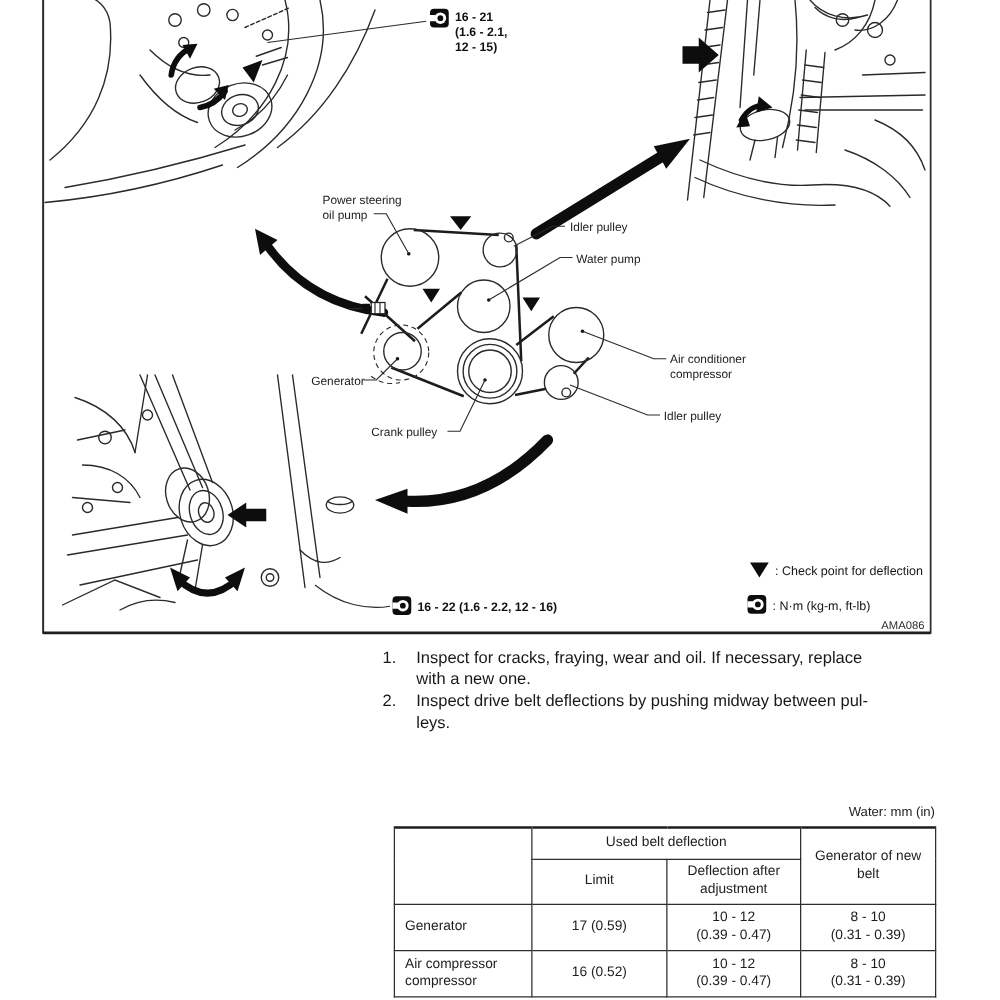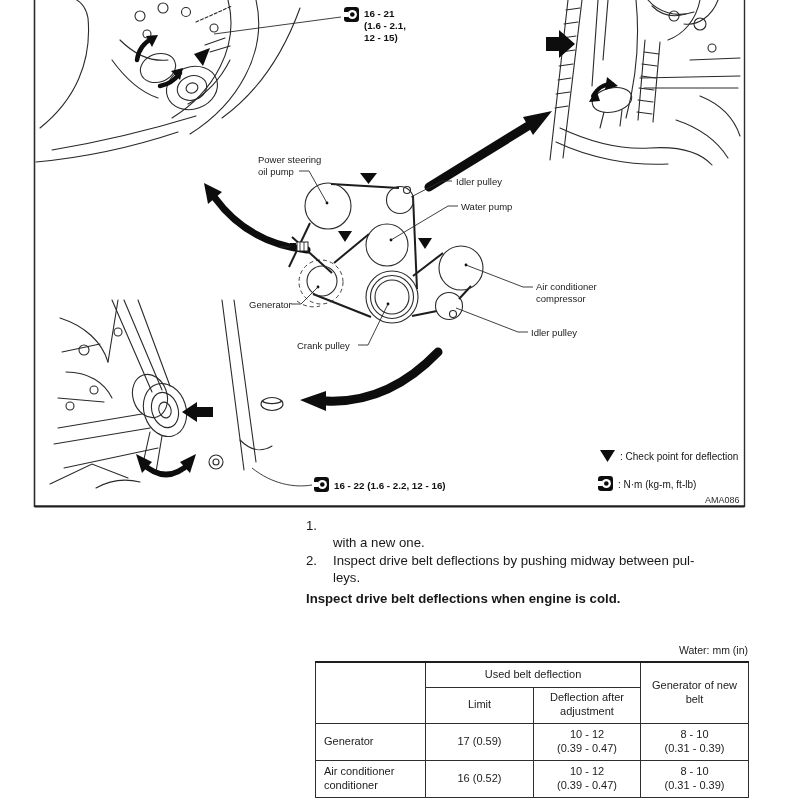--- a/index.html
+++ b/index.html
@@ -236,27 +236,26 @@
     <text class="leg" x="620" y="460">: Check point for deflection</text>
     <use href="#tqicon" x="598" y="476"></use>
     <text class="leg" x="618" y="488">: N·m (kg-m, ft-lb)</text>
     <text class="ama" x="705" y="503">AMA086</text>
   </g>
 </svg>
 
 <div id="instructions" class="abs">
   <div class="li">
     <span class="num">1.</span>
-    <span class="txt"><br><span>with a new one.</span></span>
+    <span class="txt"><span>Inspect for cracks, fraying, wear and oil. If necessary, replace</span><br><span>with a new one.</span></span>
   </div>
   <div class="li">
     <span class="num">2.</span>
     <span class="txt"><span>Inspect drive belt deflections by pushing midway between pul-</span><br><span>leys.</span></span>
   </div>
-  <div class="bold b1">Inspect drive belt deflections when engine is cold.</div>
 </div>
 
 <div id="unit" class="abs">Water: mm (in)</div>
 
 <table id="belt-table" class="abs">
   <colgroup>
       <col style="width:110px">
       <col style="width:108px">
       <col style="width:107px">
       <col style="width:108px">
@@ -277,21 +276,21 @@
     <td>
       <div>10 - 12</div>
       <div>(0.39 - 0.47)</div>
     </td>
     <td>
       <div>8 - 10</div>
       <div>(0.31 - 0.39)</div>
     </td>
   </tr>
   <tr style="height:37px">
-    <td class="lbl">Air conditioner conditioner</td>
+    <td class="lbl">Air compressor compressor</td>
     <td>16 (0.52)</td>
     <td>
       <div>10 - 12</div>
       <div>(0.39 - 0.47)</div>
     </td>
     <td>
       <div>8 - 10</div>
       <div>(0.31 - 0.39)</div>
     </td>
   </tr>

